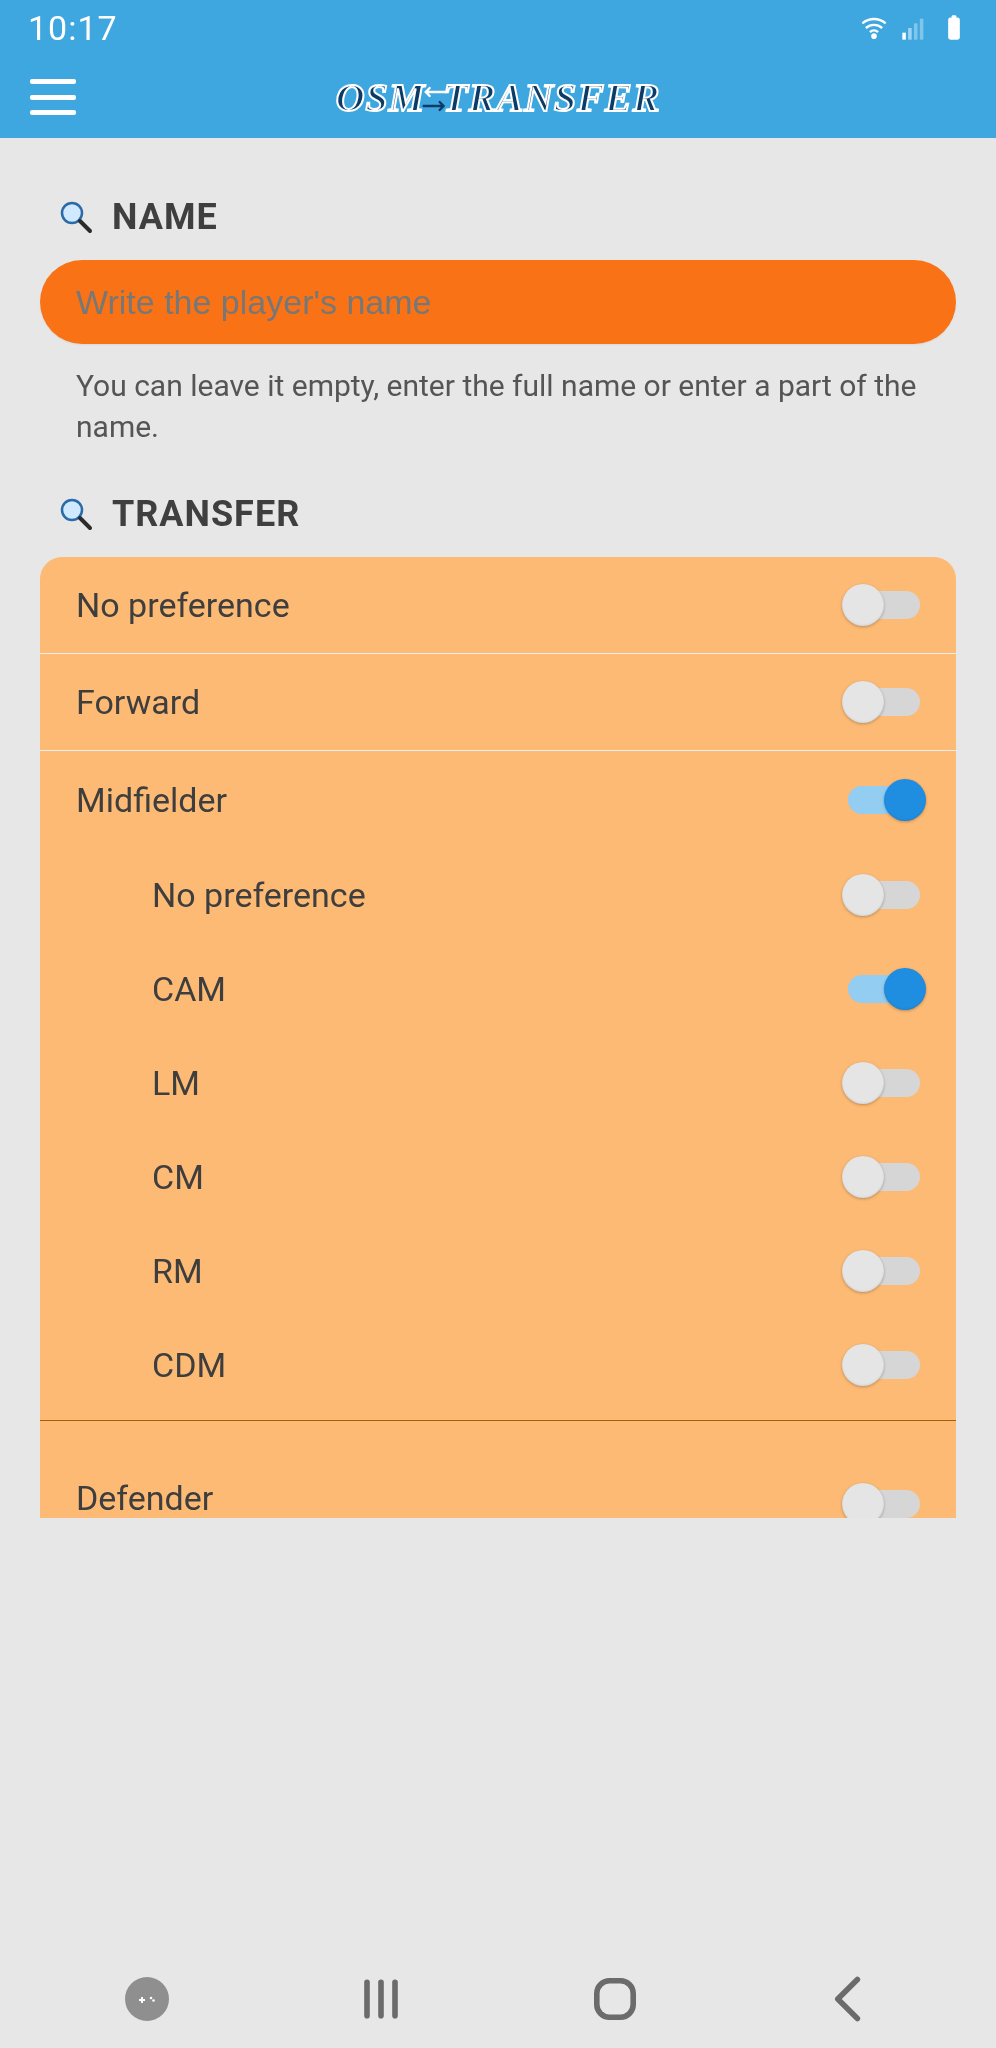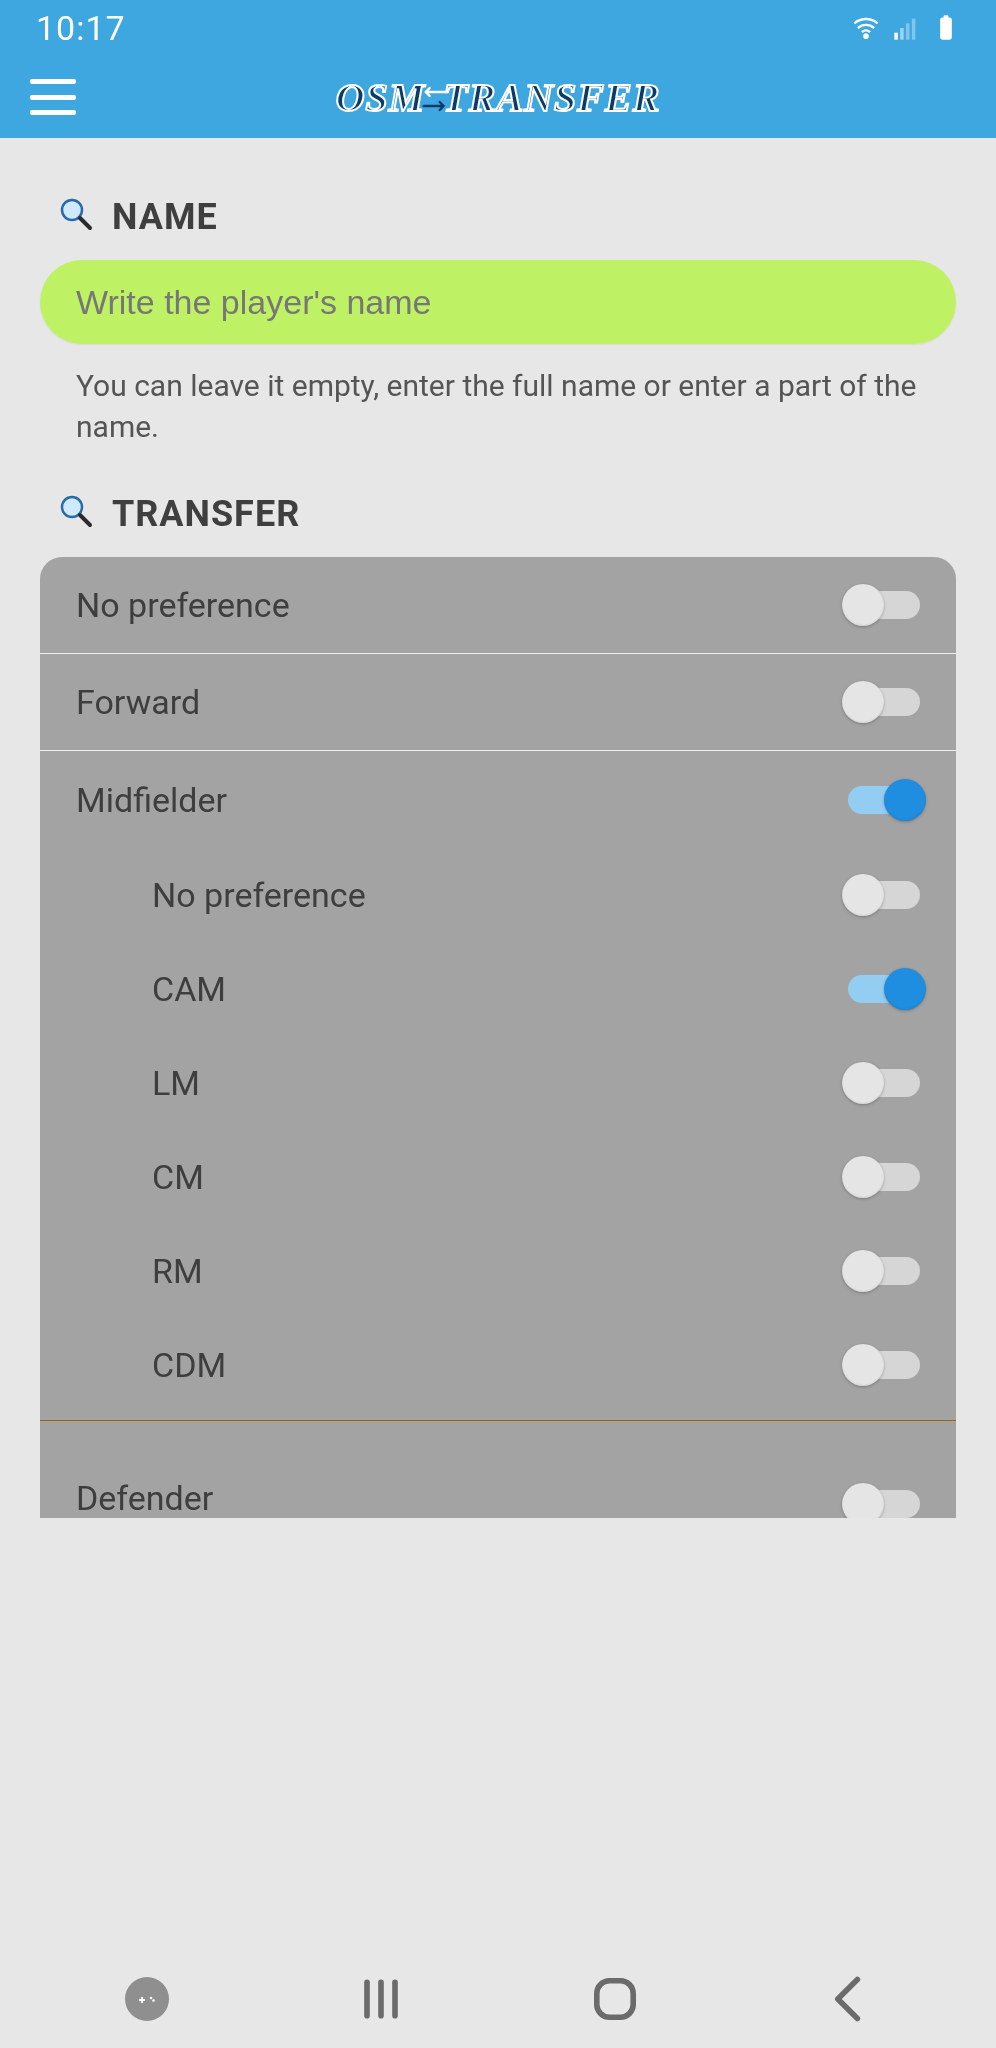--- a/index.html
+++ b/index.html
@@ -1,41 +1,41 @@
 <!DOCTYPE html>
 <html><head>
 <meta charset="utf-8">
 <style>
   * { box-sizing: border-box; margin: 0; padding: 0; }
   html, body { width: 996px; height: 2048px; font-family: -apple-system, Roboto, "Helvetica Neue", Arial, sans-serif; background: #e7e7e7; overflow: hidden; }
 
-  .statusbar { height: 56px; background: #3ea7e0; display: flex; align-items: center; justify-content: space-between; padding: 0 36px; color: #fff; font-size: 34px; letter-spacing: 1px; gap: 20px; }
+  .statusbar { height: 56px; background: #3ea7e0; display: flex; align-items: center; justify-content: space-between; padding: 0 28px; color: #fff; font-size: 34px; letter-spacing: 1px; gap: 20px; }
   .statusbar .icons { display: flex; align-items: center; gap: 12px; }
   .statusbar .icons svg { width: 28px; height: 28px; }
 
   .appbar { height: 82px; background: #3ea7e0; display: flex; align-items: center; padding: 0 30px; position: relative; }
   .hamburger { width: 46px; height: 36px; display: flex; flex-direction: column; justify-content: space-between; cursor: pointer; }
   .hamburger span { display: block; height: 5px; background: #fff; border-radius: 2px; }
   .app-title { position: absolute; left: 50%; transform: translateX(-50%); font-family: Georgia, "Times New Roman", serif; font-style: italic; font-weight: 900; font-size: 40px; color: #0c3b66; letter-spacing: 1px; -webkit-text-stroke: 2px #ffffff; white-space: nowrap; }
   .app-title .swap { display: inline-flex; flex-direction: column; vertical-align: middle; margin: 0 -6px; position: relative; top: -2px; -webkit-text-stroke: 0; }
   .app-title .swap svg { width: 30px; height: 14px; display: block; }
 
   .content { padding: 40px 40px 0 40px; }
 
-  .section-header { display: flex; align-items: flex-start; gap: 18px; margin: 18px 0 22px 18px; }
+  .section-header { display: flex; align-items: center; gap: 18px; margin: 18px 0 22px 18px; }
   .section-header .mag { width: 36px; height: 36px; }
   .section-header .label { font-size: 36px; font-weight: 700; color: #3f3f3f; letter-spacing: 1px; }
 
-  .name-input-wrap { background: #bef264; border-radius: 48px; height: 84px; display: flex; align-items: center; padding: 0 36px; box-shadow: 0 1px 2px rgba(0,0,0,.06); }
+  .name-input-wrap { background: #f97316; border-radius: 48px; height: 84px; display: flex; align-items: center; padding: 0 36px; box-shadow: 0 1px 2px rgba(0,0,0,.06); }
   .name-input { border: none; outline: none; width: 100%; font-size: 34px; color: #333; background: transparent; }
   .name-input::placeholder { color: #777; }
 
   .hint { font-size: 30px; color: #555; margin: 22px 18px 46px 36px; line-height: 1.35; }
 
-  .card { background: #a3a3a3; border-radius: 22px 22px 0 0; overflow: hidden; }
+  .card { background: #fdba74; border-radius: 22px 22px 0 0; overflow: hidden; }
   .row { display: flex; align-items: center; justify-content: space-between; padding: 0 36px; height: 97px; border-bottom: 1px solid #efefef; }
   .row.sub { padding-left: 112px; border-bottom: none; height: 94px; }
   .row .text { font-size: 34px; color: #3e3e3e; }
   .row.last { border-bottom: none; align-items: flex-end; }
   .subgroup { border-bottom: 1px solid #a16207; padding-bottom: 8px; }
 
   .toggle { width: 72px; height: 28px; border-radius: 20px; background: #d6d6d6; position: relative; flex: 0 0 auto; }
   .toggle .knob { position: absolute; top: 50%; left: 0; transform: translate(-6px,-50%); width: 42px; height: 42px; border-radius: 50%; background: #e5e5e5; box-shadow: 0 1px 3px rgba(0,0,0,.25), inset 0 -1px 2px rgba(0,0,0,.08); }
   .toggle.on { background: #93cdf2; }
   .toggle.on .knob { left: auto; right: 0; transform: translate(6px,-50%); background: #1f8de0; }

